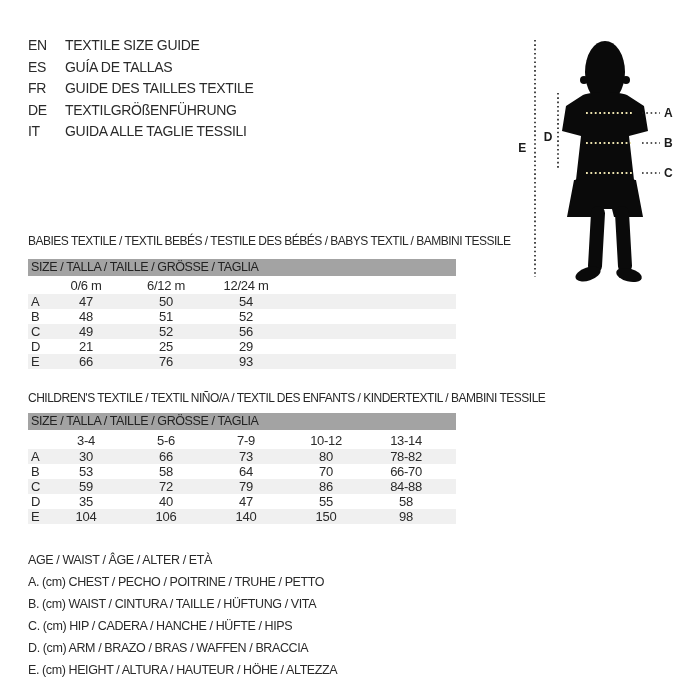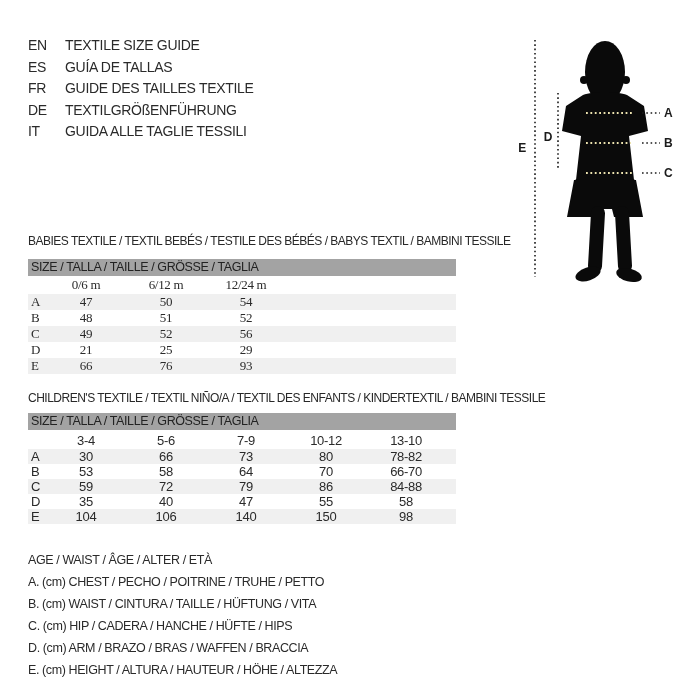--- a/index.html
+++ b/index.html
@@ -117,21 +117,21 @@
 
   <text class="fig-label" x="164" y="97">A</text>
   <text class="fig-label" x="164" y="127">B</text>
   <text class="fig-label" x="164" y="157">C</text>
   <text class="fig-label" x="52" y="121" text-anchor="end">D</text>
   <text class="fig-label" x="26" y="132" text-anchor="end">E</text>
 </svg>
 
 <div class="abs table-title" style="top:234px;">BABIES TEXTILE / TEXTIL BEBÉS / TESTILE DES BÉBÉS / BABYS TEXTIL / BAMBINI TESSILE</div>
 <div class="abs size-bar" style="top:259px;">SIZE / TALLA / TAILLE / GRÖSSE / TAGLIA</div>
-<table class="size" style="top:276px;font-family:Liberation Serif, serif;">
+<table class="size" style="top:276px;">
     <colgroup>
       <col style="width: 18px;">
       <col style="width: 80px;">
       <col style="width: 80px;">
       <col style="width: 80px;">
       <col>
     </colgroup>
     <tbody>
       <tr class="cols">
         <td class="letter"></td>
@@ -190,21 +190,21 @@
       <col style="width: 80px;">
       <col>
     </colgroup>
     <tbody>
       <tr class="cols">
         <td class="letter"></td>
         <td>3-4</td>
         <td>5-6</td>
         <td>7-9</td>
         <td>10-12</td>
-        <td>13-10</td>
+        <td>13-14</td>
         <td></td>
       </tr>
       <tr>
         <td class="letter">A</td>
         <td>30</td>
         <td>66</td>
         <td>73</td>
         <td>80</td>
         <td>78-82</td>
         <td></td>

